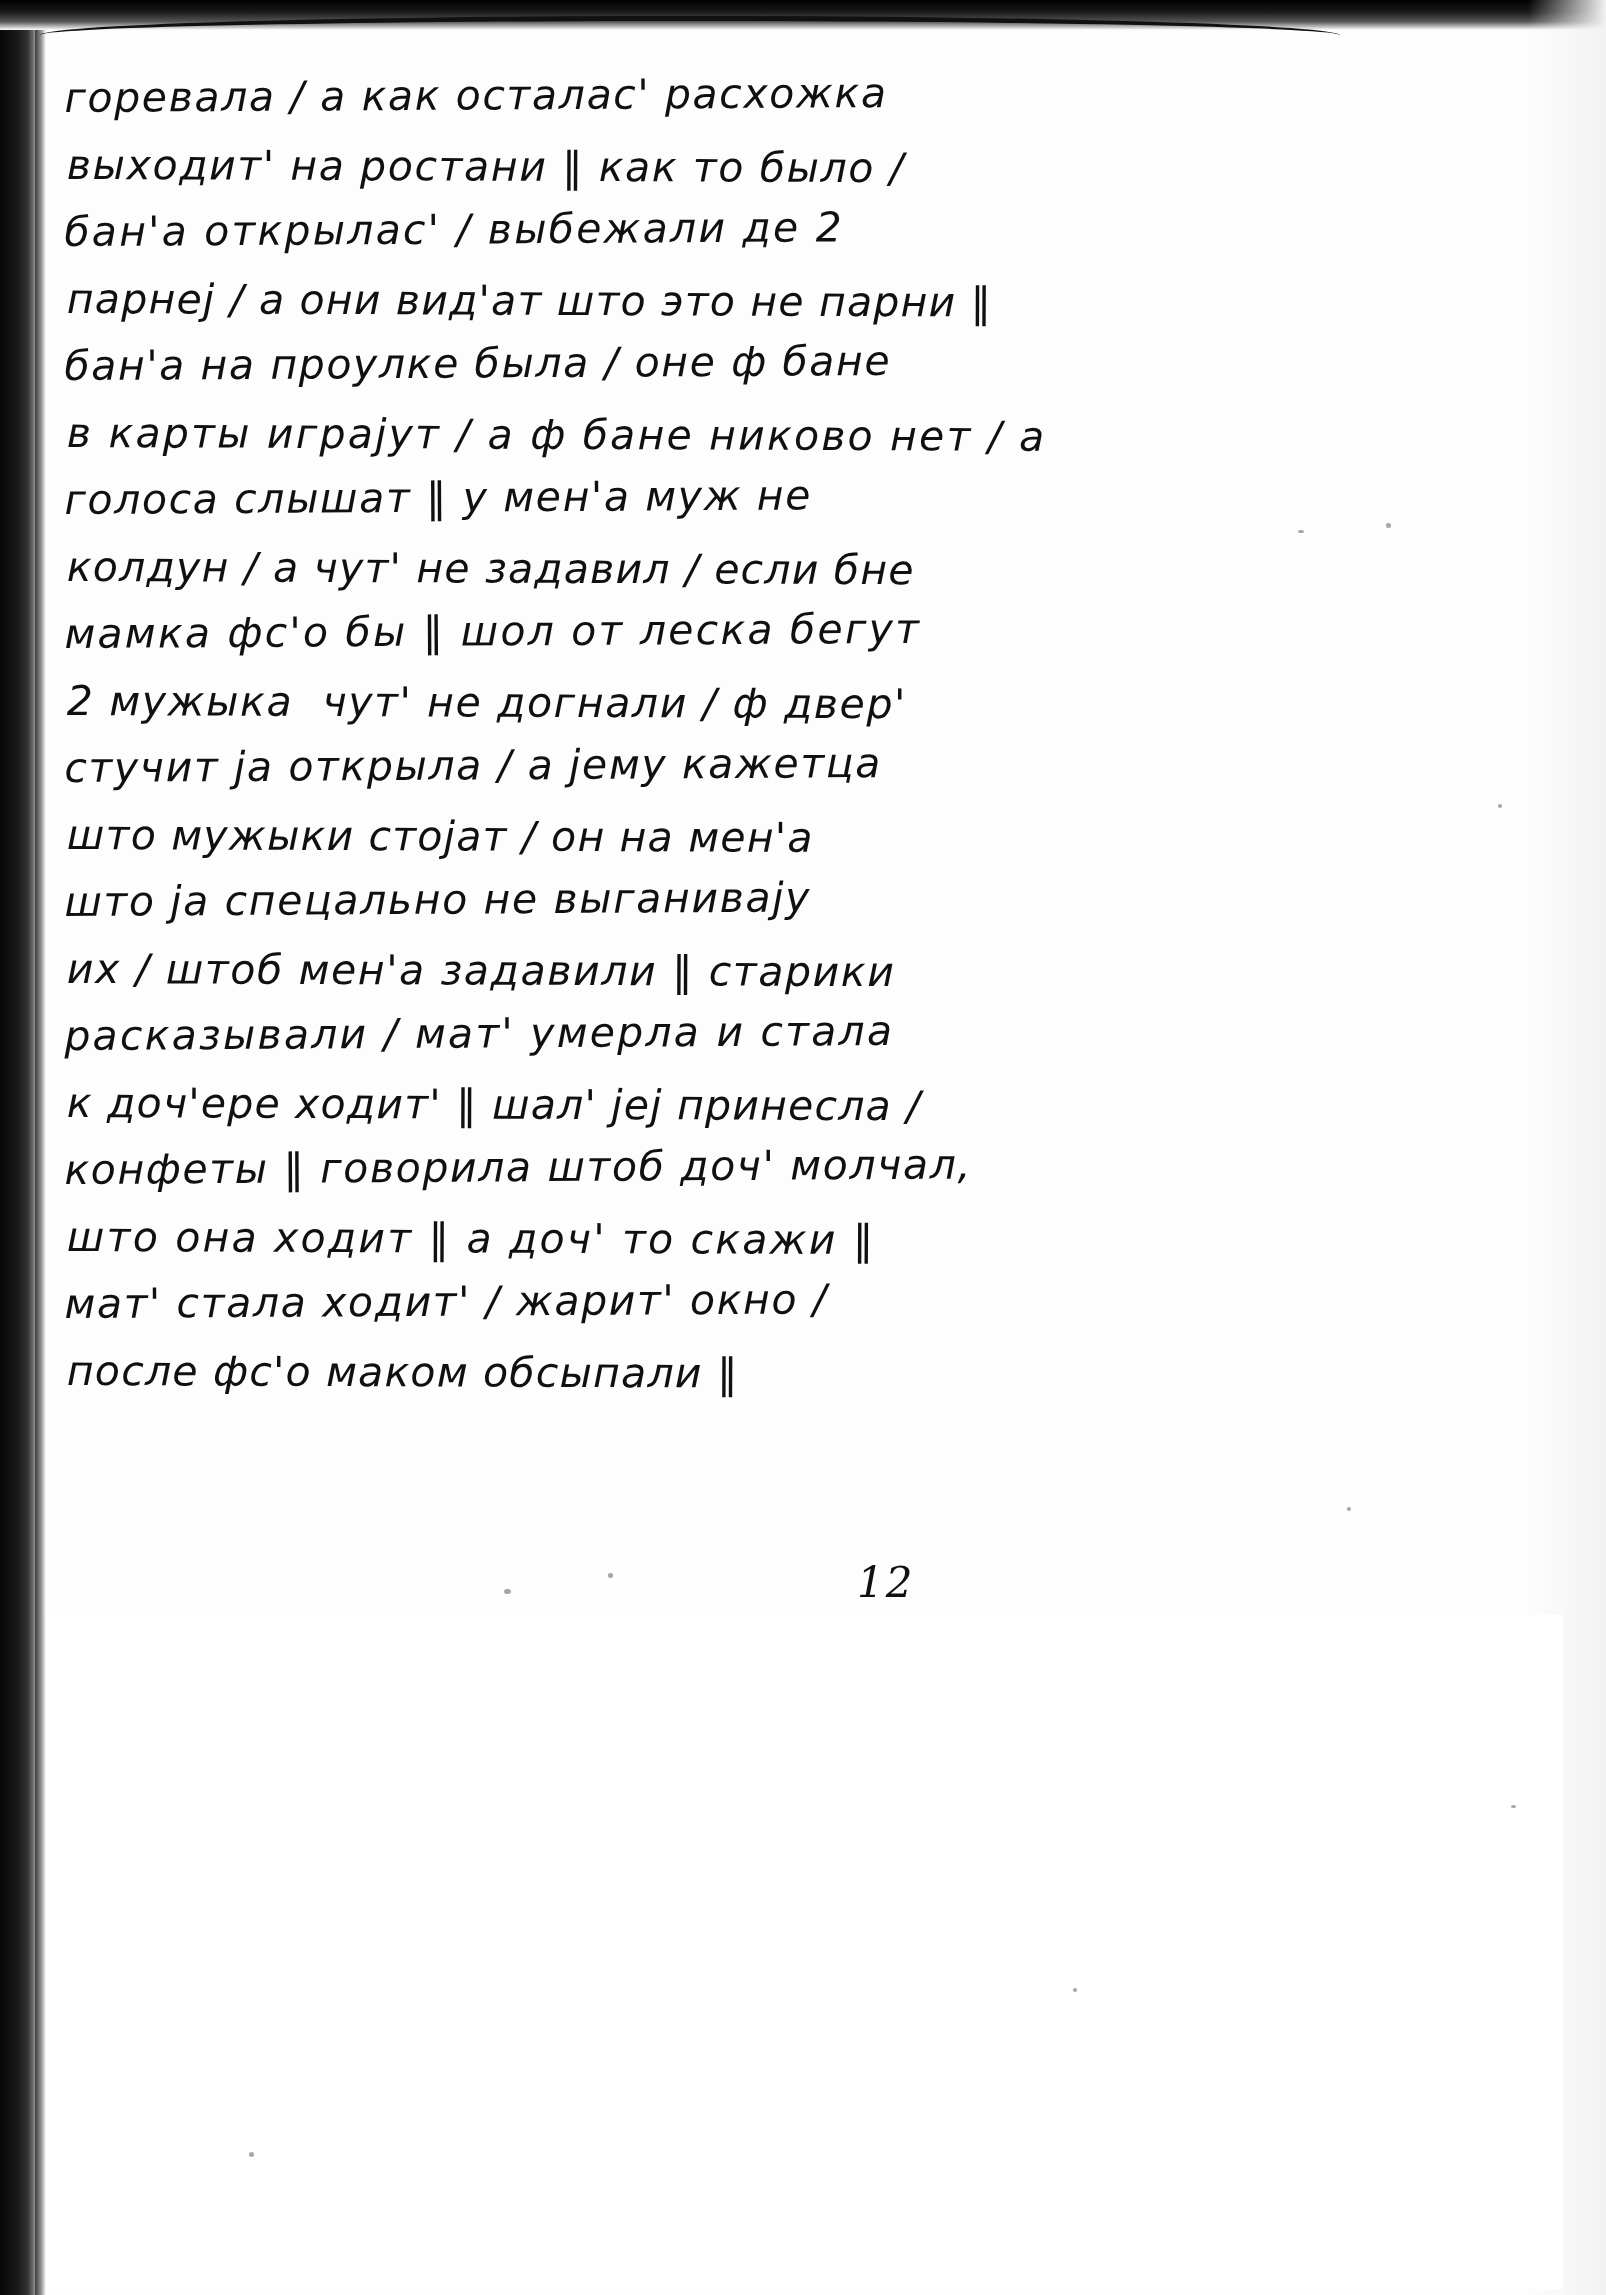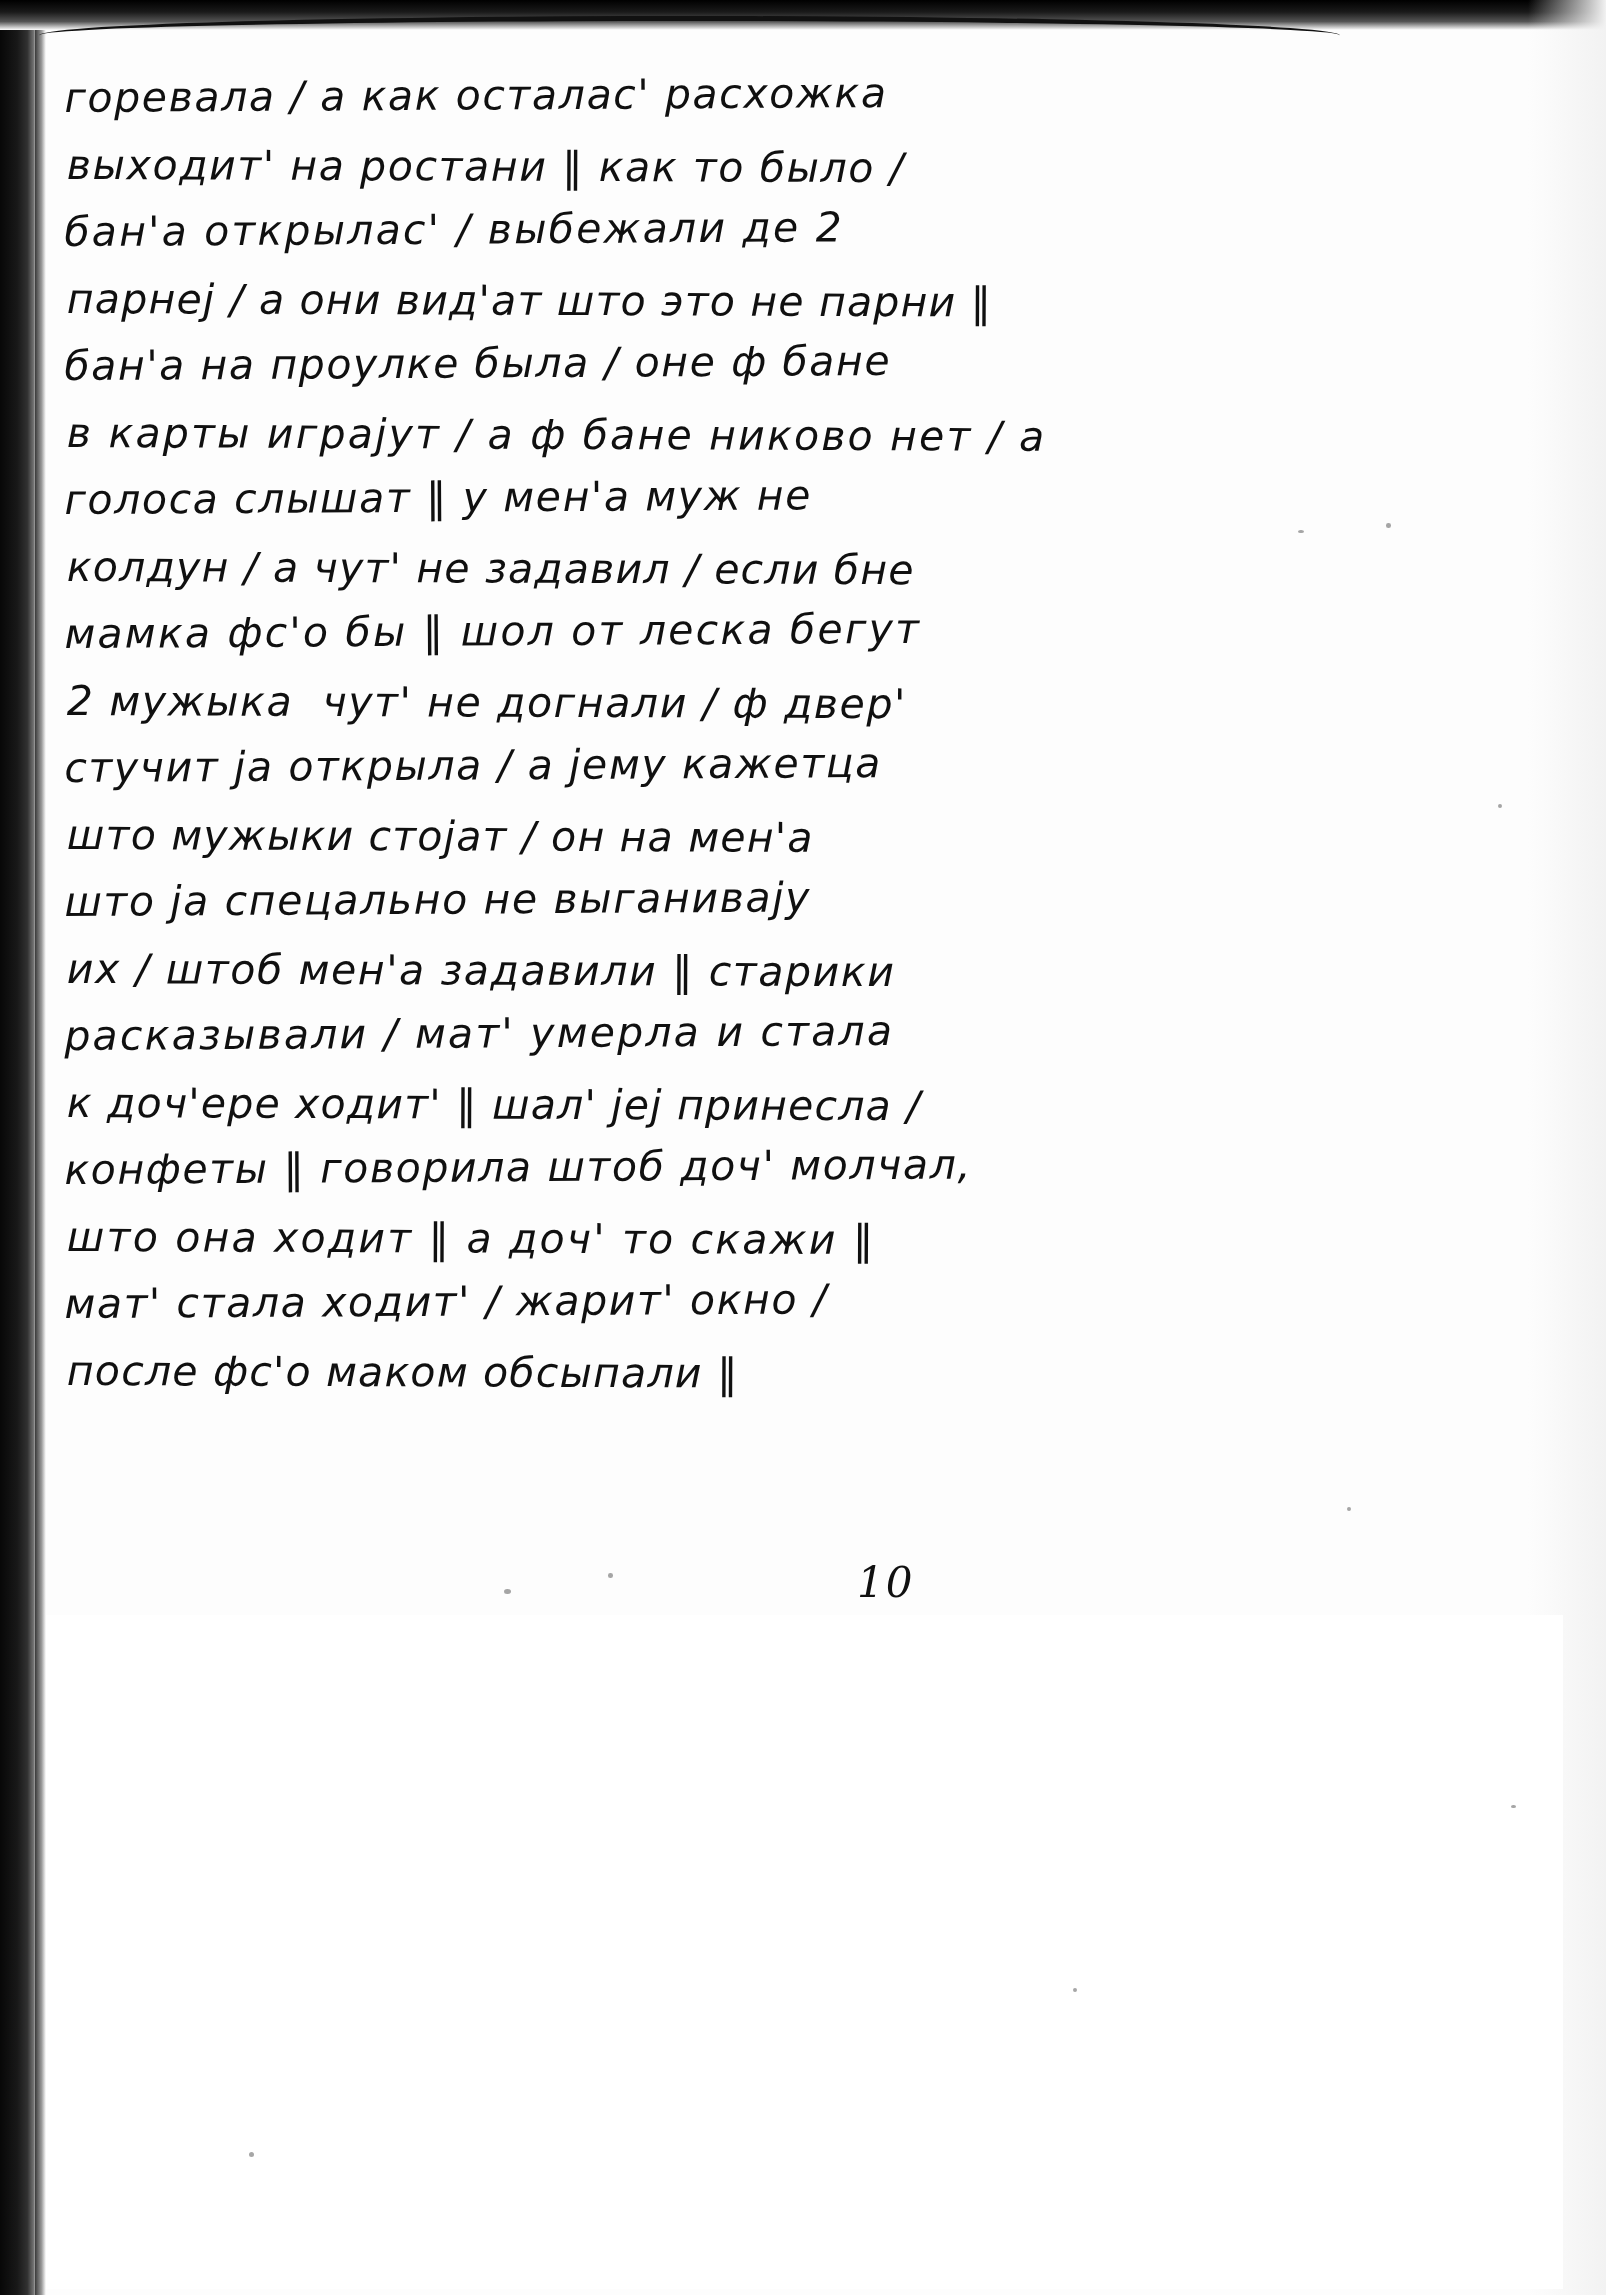--- a/index.html
+++ b/index.html
@@ -151,21 +151,21 @@
     <div class="hand-line">што jа спецально не выганиваjу</div>
     <div class="hand-line">их / штоб мен'а задавили ‖ старики</div>
     <div class="hand-line">расказывали / мат' умерла и стала</div>
     <div class="hand-line">к доч'ере ходит' ‖ шал' jej принесла /</div>
     <div class="hand-line">конфеты ‖ говорила штоб доч' молчал,</div>
     <div class="hand-line">што она ходит ‖ а доч' то скажи ‖</div>
     <div class="hand-line">мат' стала ходит' / жарит' окно /</div>
     <div class="hand-line">после фс'о маком обсыпали ‖</div>
   </div>
 
-  <div class="page-number">10</div>
+  <div class="page-number">12</div>
 
   <div class="speck" style="left:1386px; top:523px;  width:4.6px;  height:4.6px;"></div>
   <div class="speck" style="left:1298px; top:530px;  width:5.9px;  height:3.3px;"></div>
   <div class="speck" style="left:1498px; top:804px; width:3.9px;  height:3.9px;"></div>
   <div class="speck" style="left:504px;  top:1589px; width:6.5px; height:5.2px;"></div>
   <div class="speck" style="left:608px;  top:1573px; width:4.6px;  height:4.6px;"></div>
   <div class="speck" style="left:1347px; top:1507px; width:3.9px;  height:3.9px;"></div>
   <div class="speck" style="left:249px;  top:2152px; width:5.2px;  height:5.2px;"></div>
   <div class="speck" style="left:1073px; top:1988px; width:3.9px;  height:3.9px;"></div>
   <div class="speck" style="left:1511px; top:1805px; width:4.6px;  height:3.3px;"></div>

